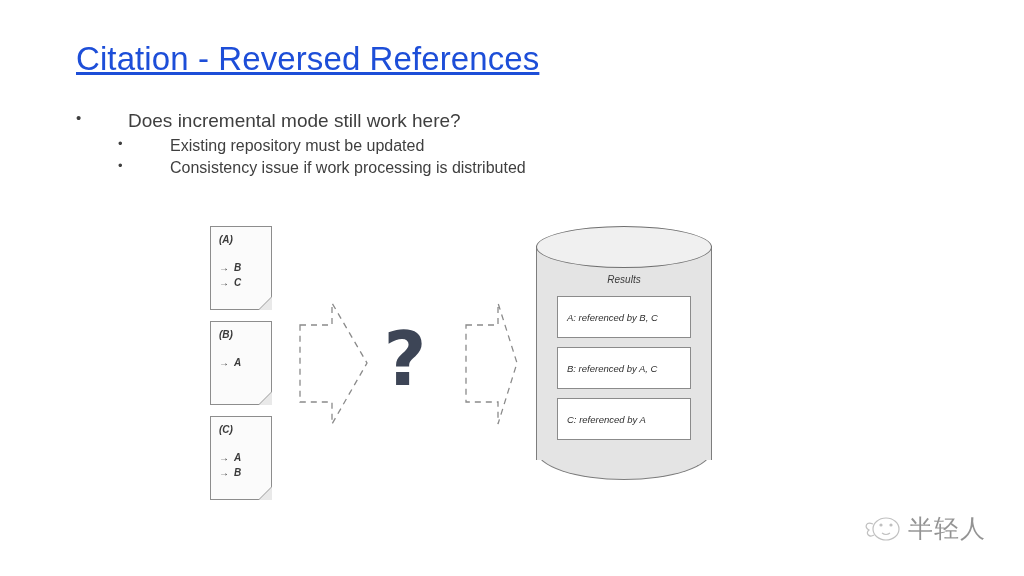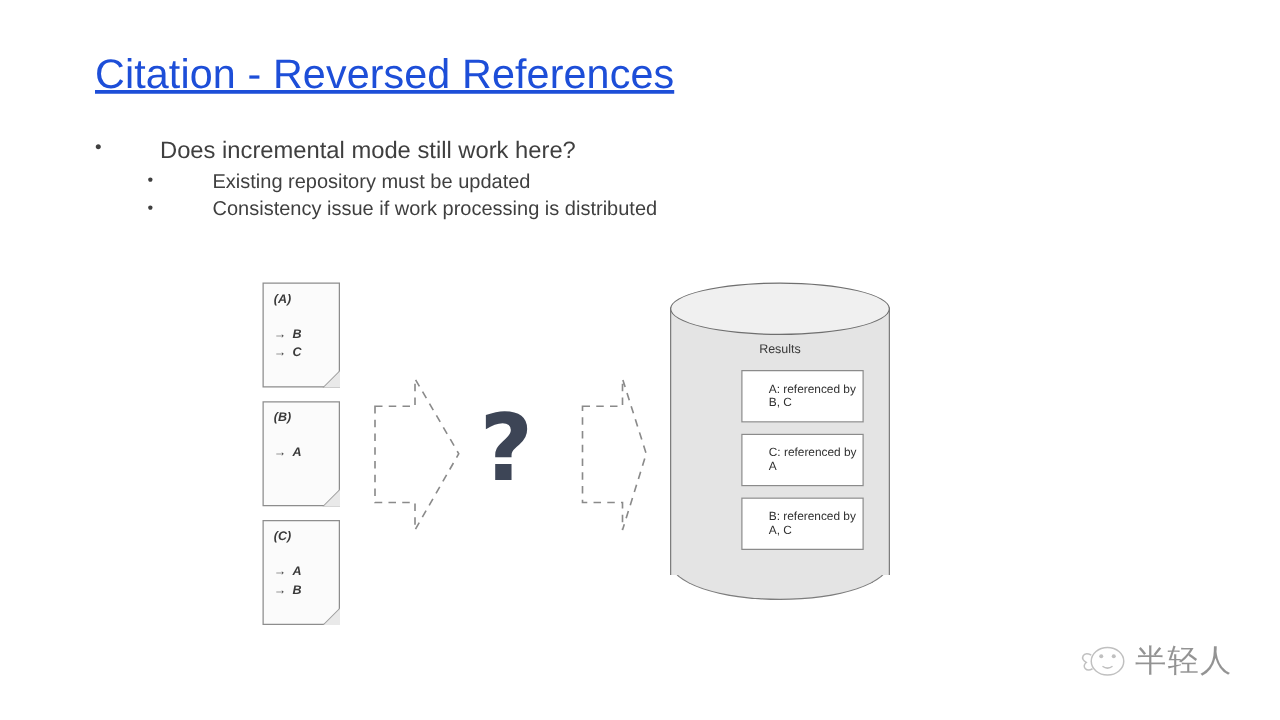--- a/index.html
+++ b/index.html
@@ -125,20 +125,21 @@
     font-family: "DejaVu Sans", sans-serif;
   }
 
   
   .cylinder {
     position: absolute;
     left: 536px;
     top: 226px;
     width: 172px;
     height: 254px;
+    font-style: italic;
   }
   .cyl-body {
     position: absolute;
     left: 0;
     top: 20px;
     width: 176px;
     height: 214px;
     background: #e4e4e4;
     border-left: 1px solid #7d7d7d;
     border-right: 1px solid #7d7d7d;
@@ -182,25 +183,24 @@
     top: 70px;
     width: 134px;
   }
   .result-box {
     height: 42px;
     background: #ffffff;
     border: 1px solid #8b8b8b;
     box-sizing: border-box;
     display: flex;
     align-items: center;
-    padding-left: 21px;
+    padding-left: 9px;
     font-size: 9.5px;
     color: #2f2f2f;
     margin-bottom: 9px;
-    margin-left: 36px;
   }
 
   
   .watermark {
     position: absolute;
     left: 862px;
     top: 505px;
     width: 150px;
     height: 46px;
     display: flex;
@@ -286,22 +286,22 @@
 
 <div class="question-mark">?</div>
 
 <div class="cylinder">
   <div class="cyl-bottom"></div>
   <div class="cyl-body"></div>
   <div class="cyl-top"></div>
   <div class="cyl-results-label">Results</div>
   <div class="result-list">
     <div class="result-box">A: referenced by B, C</div>
+    <div class="result-box">B: referenced by A, C</div>
     <div class="result-box">C: referenced by A</div>
-    <div class="result-box">B: referenced by A, C</div>
   </div>
 </div>
 
 <div class="watermark">
   <svg class="watermark-mark" viewBox="0 0 44 34" xmlns="http://www.w3.org/2000/svg">
     <ellipse cx="24" cy="18" rx="13" ry="11" fill="none" stroke="#6a6a6a" stroke-width="1.2"></ellipse>
     <path d="M11 13 C4 10, 2 16, 7 19 C3 22, 7 27, 12 24" fill="none" stroke="#6a6a6a" stroke-width="1.2"></path>
     <circle cx="19" cy="14" r="1.6" fill="#6a6a6a"></circle>
     <circle cx="29" cy="14" r="1.6" fill="#6a6a6a"></circle>
     <path d="M20 22 Q24 25, 28 22" fill="none" stroke="#6a6a6a" stroke-width="1.2"></path>

